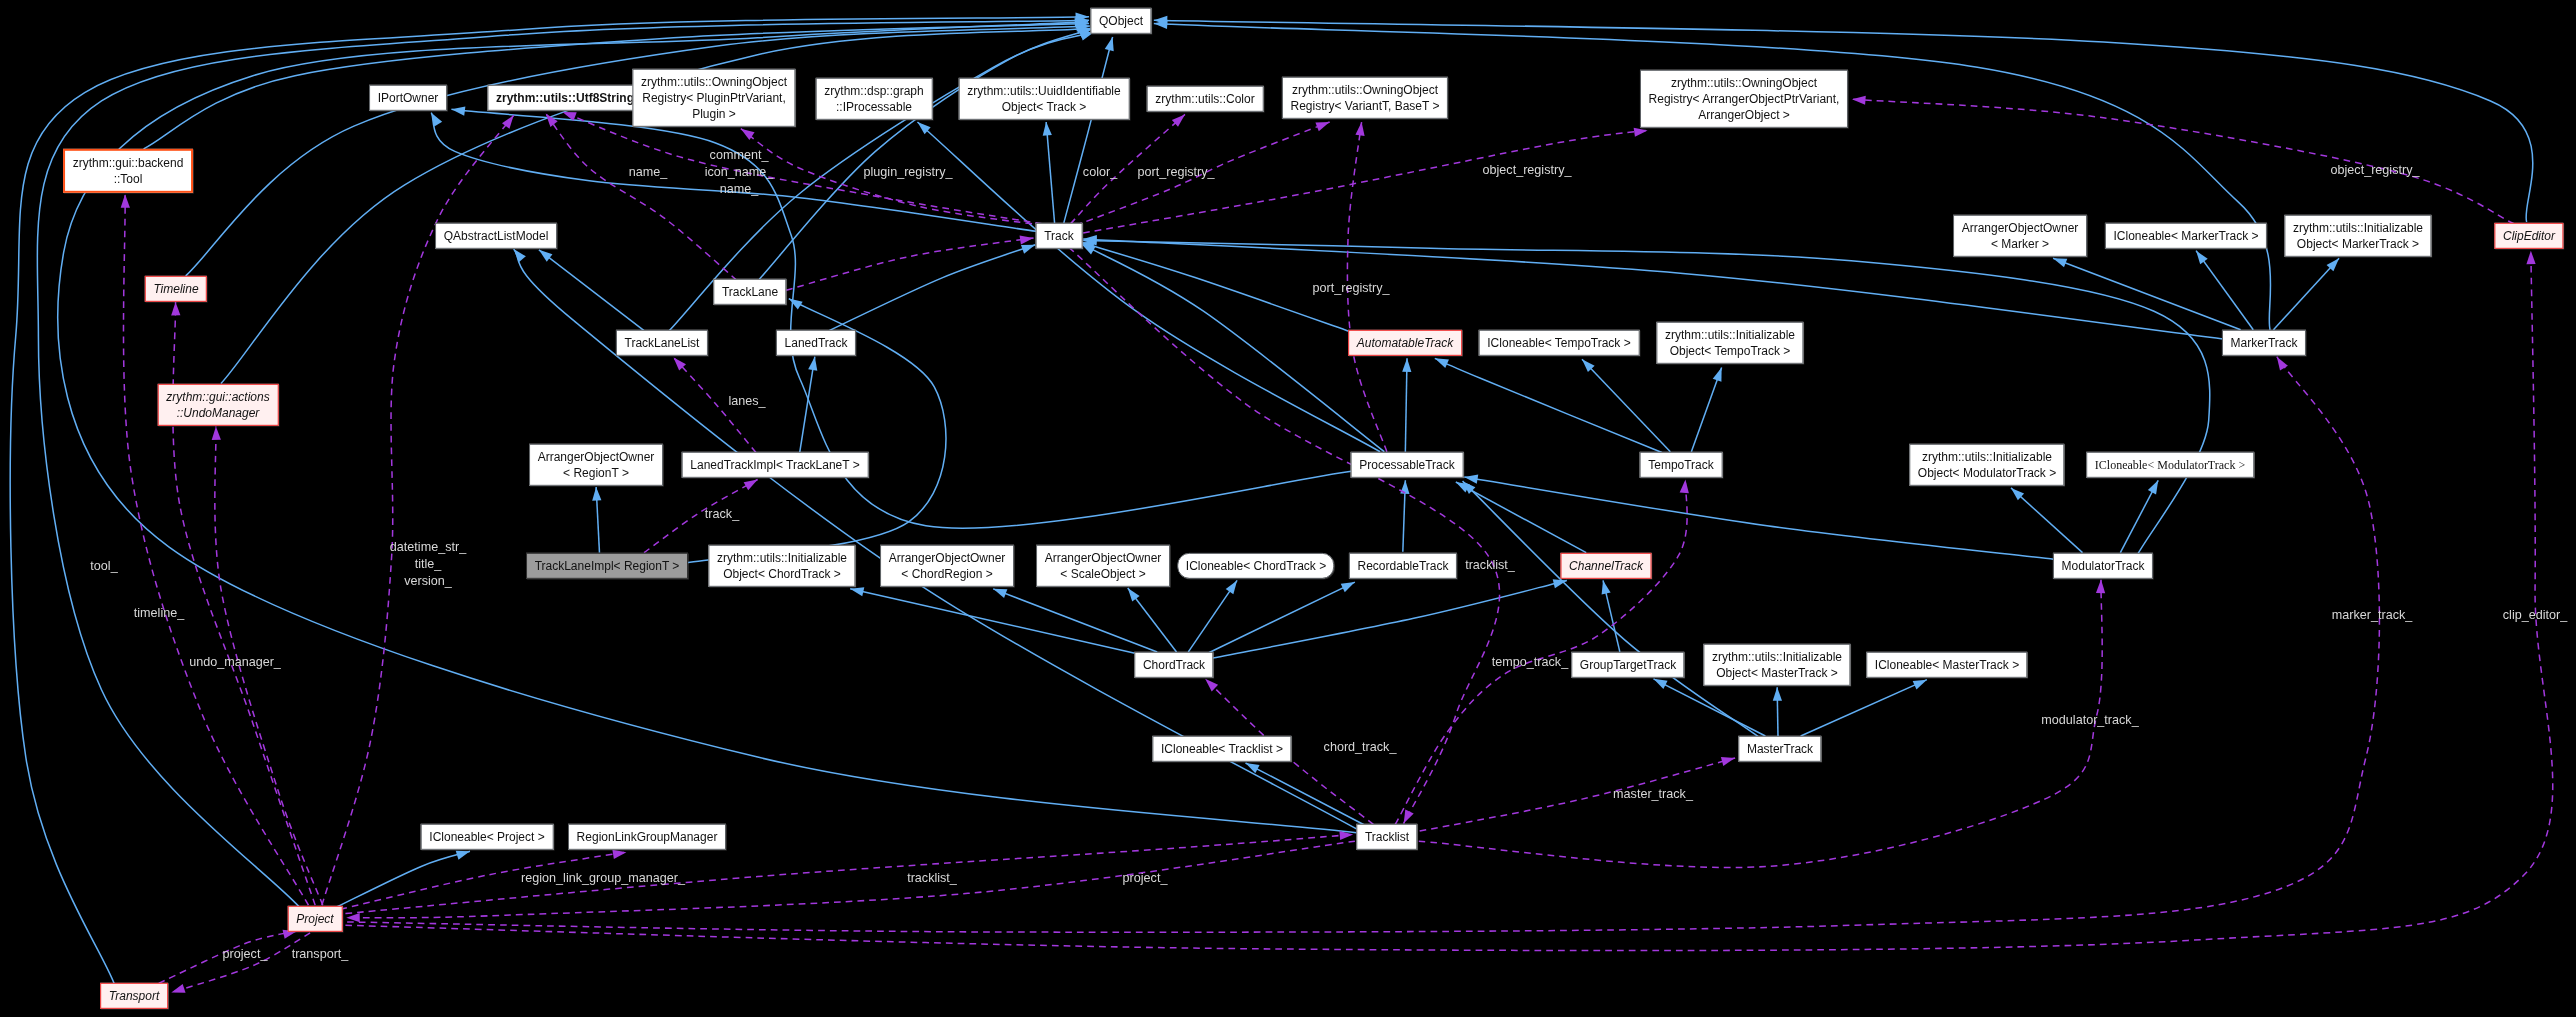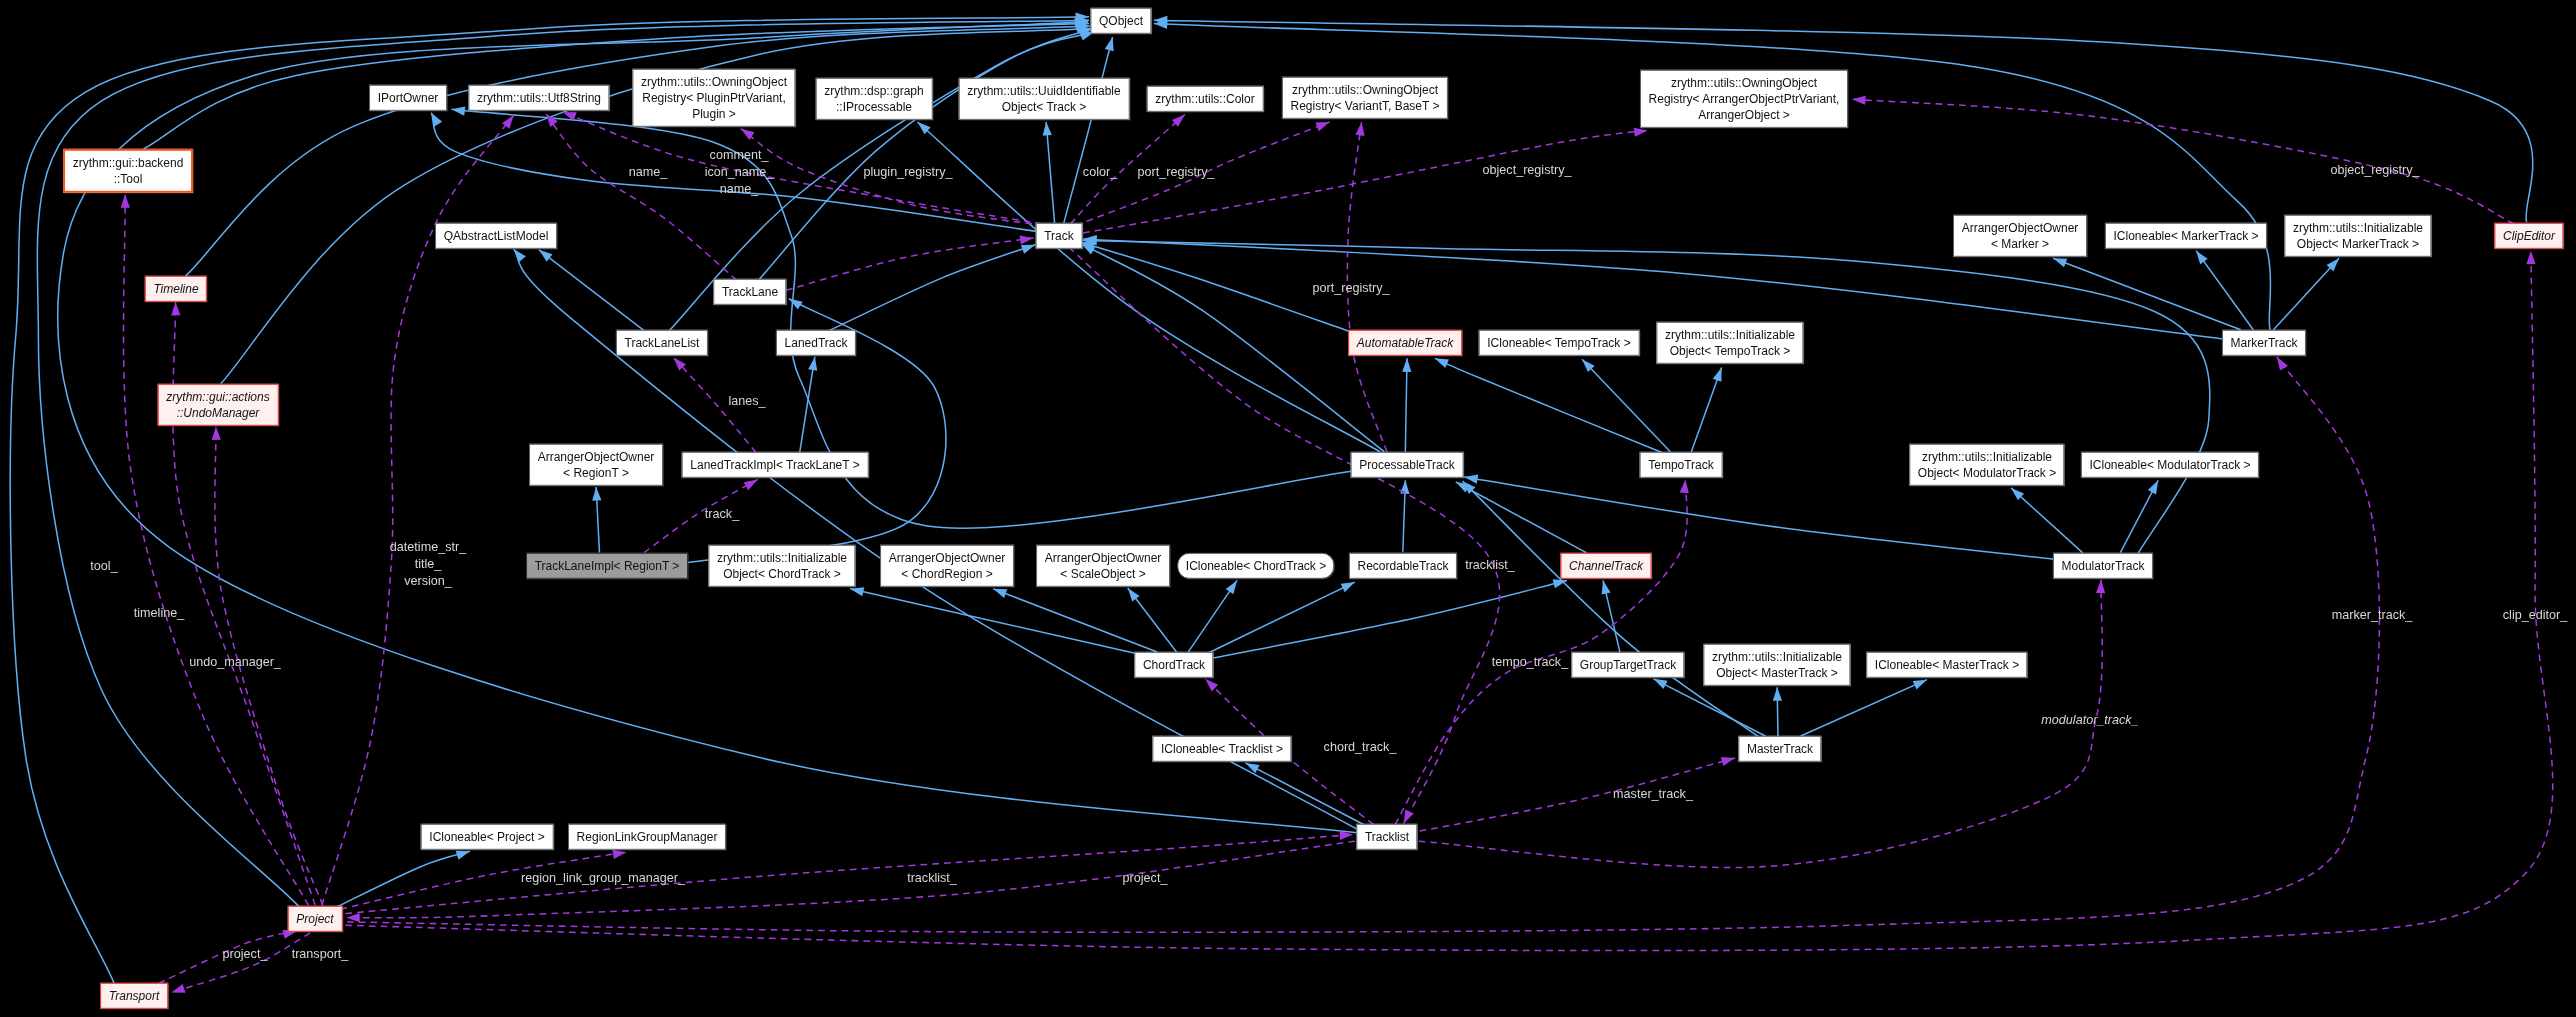--- a/index.html
+++ b/index.html
@@ -230,21 +230,21 @@
     </div>
     <div class="elabel" style="left: 1360px; top: 747px;">
       <div>chord_track_</div>
     </div>
     <div class="elabel" style="left: 1653px; top: 794px;">
       <div>master_track_</div>
     </div>
     <div class="elabel" style="left: 2372px; top: 615px;">
       <div>marker_track_</div>
     </div>
-    <div class="elabel" style="left: 2090px; top: 720px; font-style: italic;">
+    <div class="elabel" style="left: 2090px; top: 720px;">
       <div>modulator_track_</div>
     </div>
     <div class="elabel" style="left: 2535px; top: 615px;">
       <div>clip_editor_</div>
     </div>
     <div class="elabel" style="left: 603px; top: 878px;">
       <div>region_link_group_manager_</div>
     </div>
     <div class="elabel" style="left: 932px; top: 878px;">
       <div>tracklist_</div>
@@ -257,21 +257,21 @@
     </div>
     <div class="elabel" style="left: 320px; top: 954px;">
       <div>transport_</div>
     </div>
     <div class="node s-n" style="left: 1121px; top: 21px;">
       <div>QObject</div>
     </div>
     <div class="node s-n" style="left: 408px; top: 98px;">
       <div>IPortOwner</div>
     </div>
-    <div class="node s-n" style="left: 539px; top: 98px;">
+    <div class="node s-n" style="left: 565px; top: 98px; font-weight: bold;">
       <div>zrythm::utils::Utf8String</div>
     </div>
     <div class="node s-n" style="left: 714px; top: 98px;">
       <div>zrythm::utils::OwningObject</div>
       <div>Registry&lt; PluginPtrVariant,</div>
       <div>Plugin &gt;</div>
     </div>
     <div class="node s-n" style="left: 874px; top: 99px;">
       <div>zrythm::dsp::graph</div>
       <div>::IProcessable</div>
@@ -355,21 +355,21 @@
     <div class="node s-n" style="left: 1407px; top: 465px;">
       <div>ProcessableTrack</div>
     </div>
     <div class="node s-n" style="left: 1681px; top: 465px;">
       <div>TempoTrack</div>
     </div>
     <div class="node s-n" style="left: 1987px; top: 465px;">
       <div>zrythm::utils::Initializable</div>
       <div>Object&lt; ModulatorTrack &gt;</div>
     </div>
-    <div class="node s-n" style="left: 2170px; top: 465px;">
+    <div class="node s-n" style="left: 2170px; top: 465px; font-family: Liberation Serif, serif;">
       <div>ICloneable&lt; ModulatorTrack &gt;</div>
     </div>
     <div class="node s-g" style="left: 607px; top: 566px;">
       <div>TrackLaneImpl&lt; RegionT &gt;</div>
     </div>
     <div class="node s-n" style="left: 782px; top: 566px;">
       <div>zrythm::utils::Initializable</div>
       <div>Object&lt; ChordTrack &gt;</div>
     </div>
     <div class="node s-n" style="left: 947px; top: 566px;">

